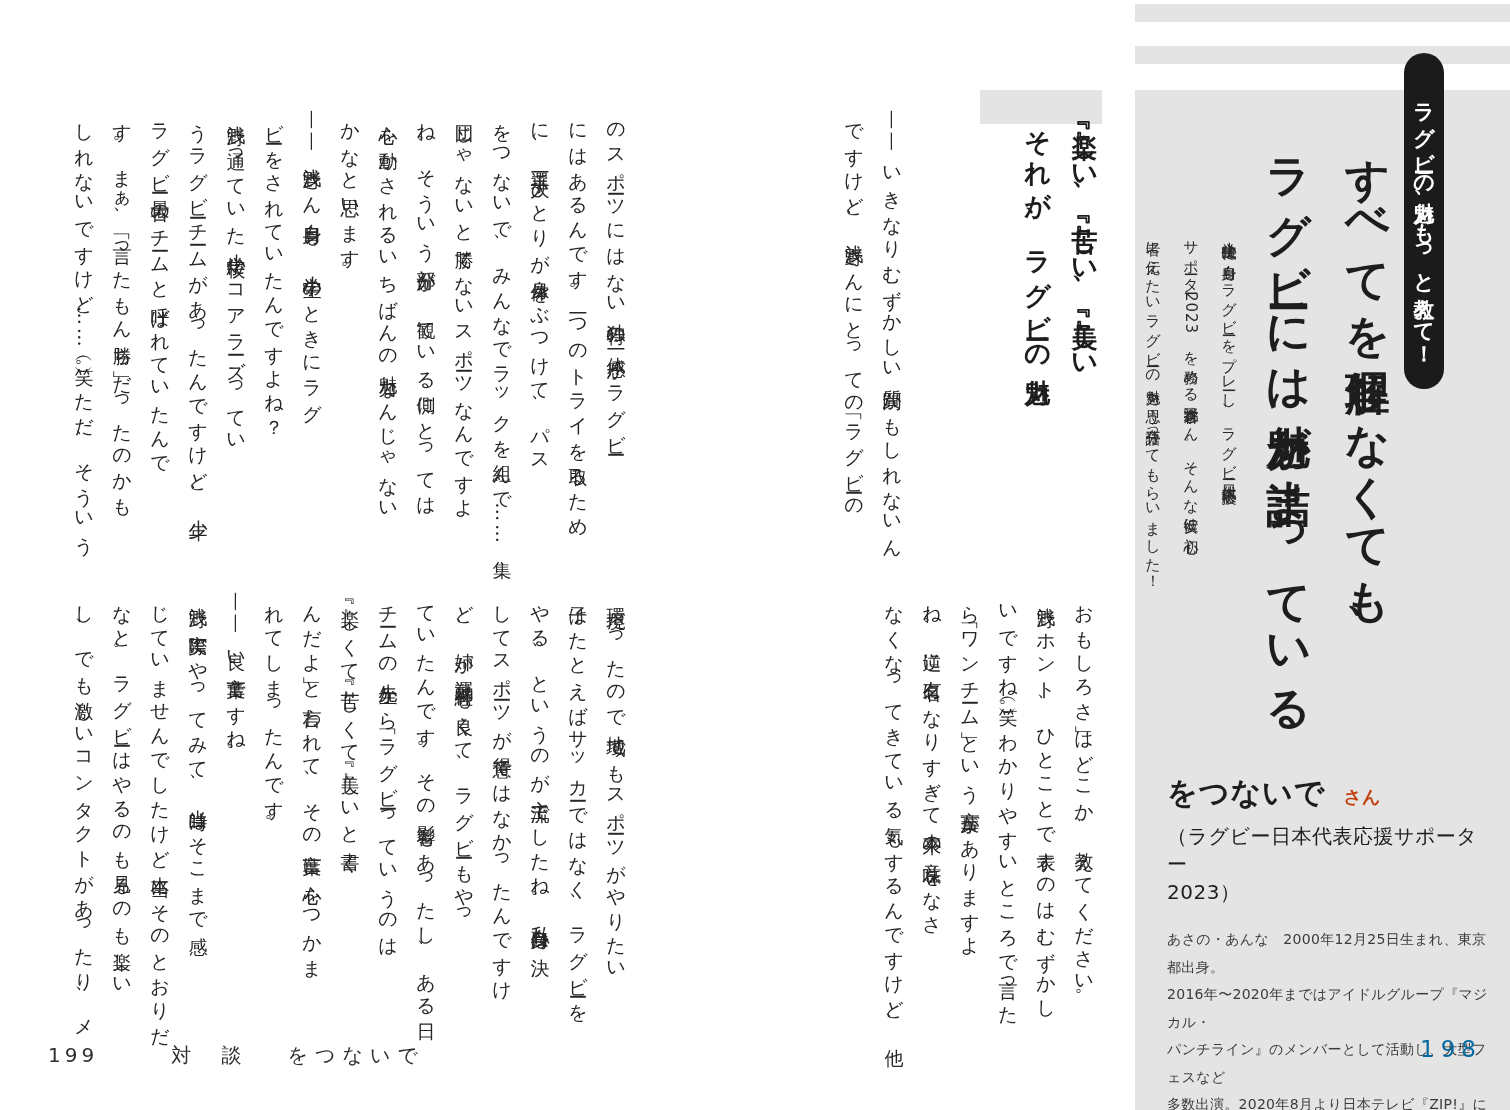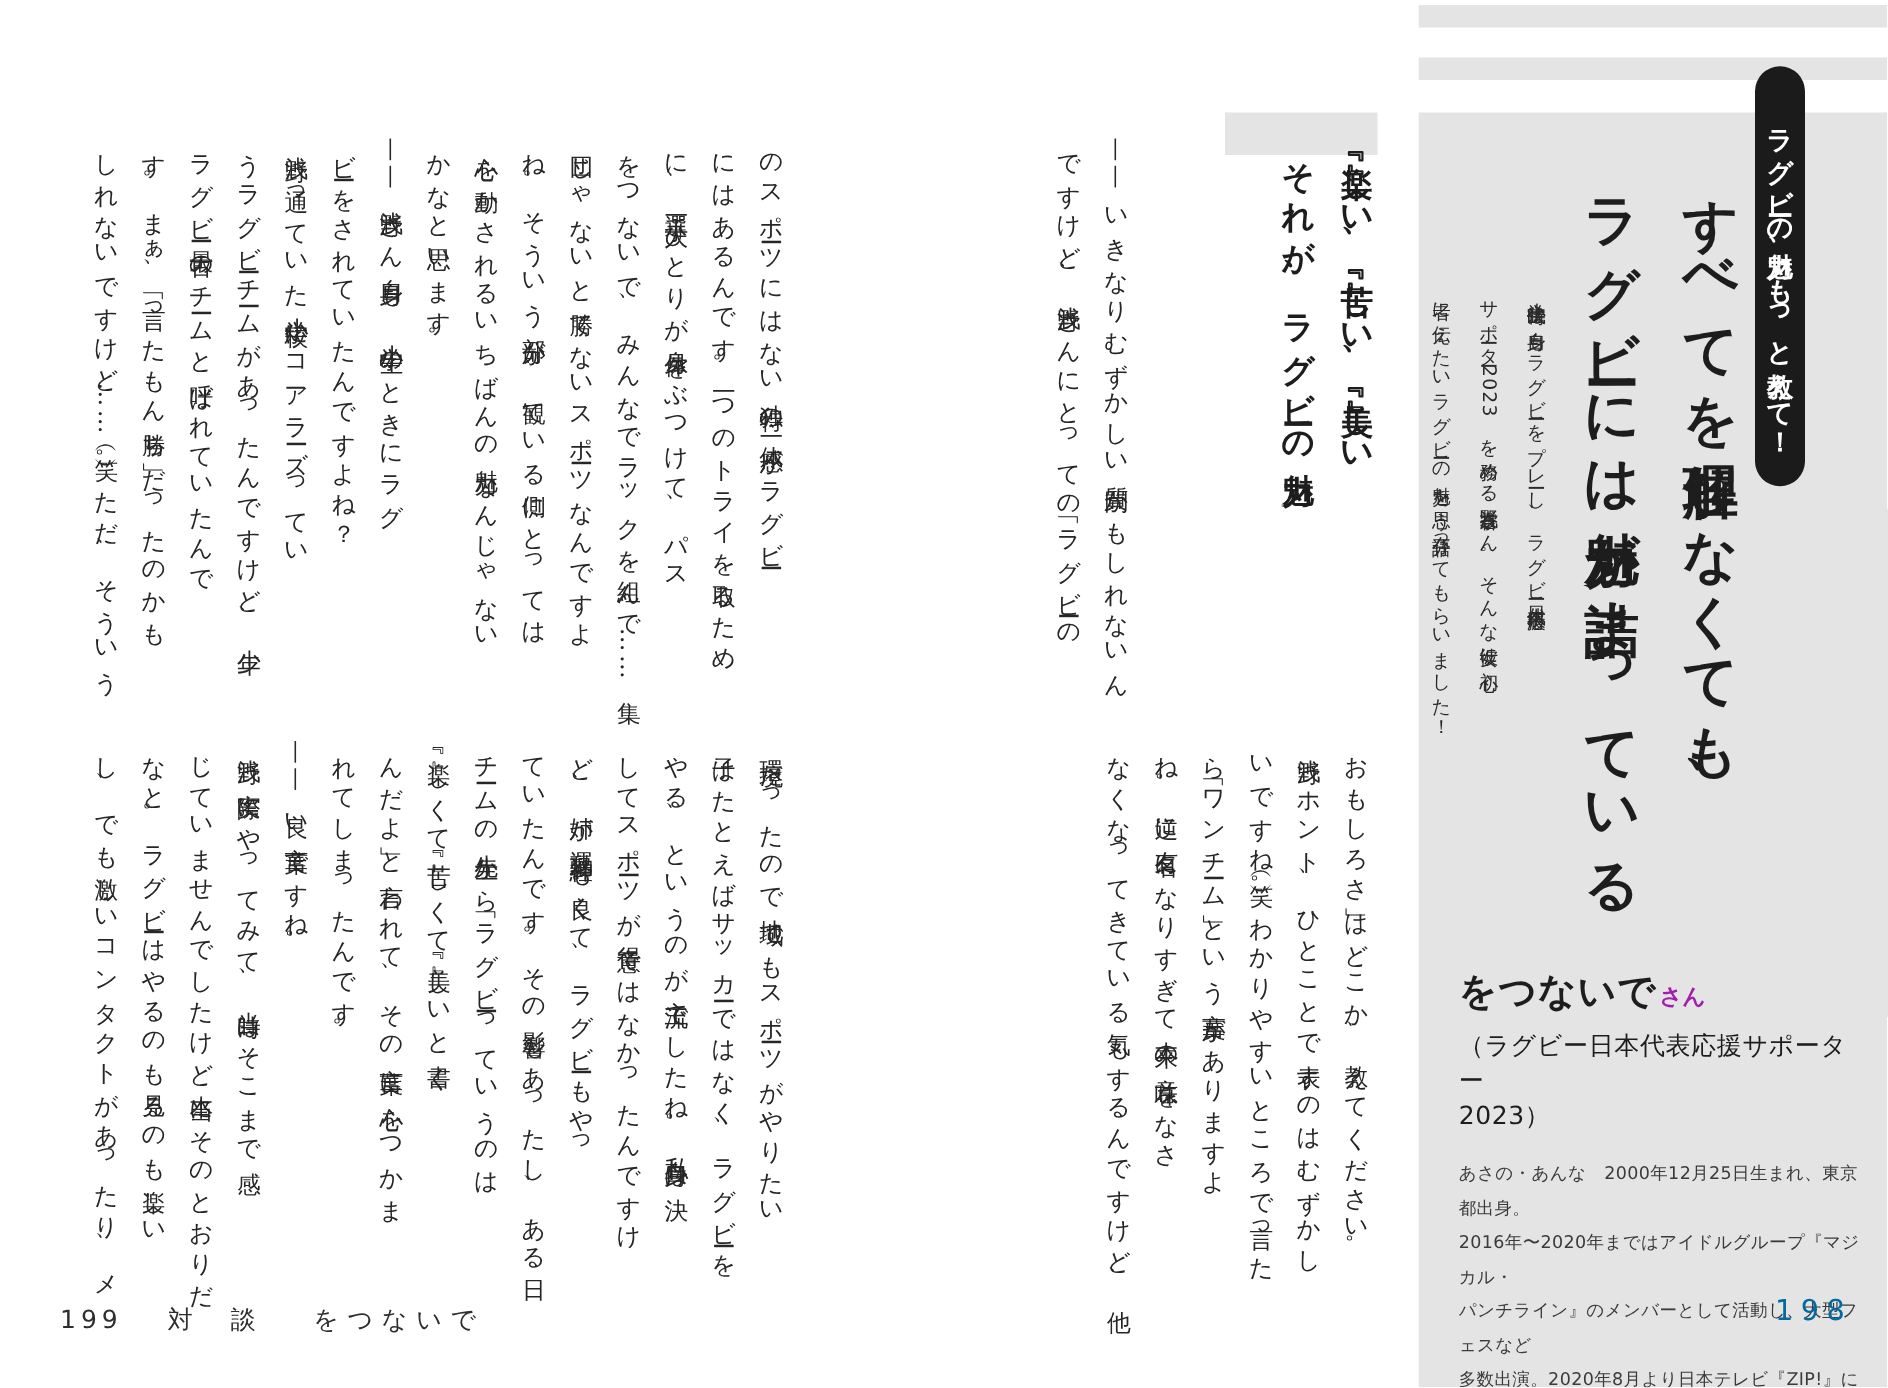--- a/index.html
+++ b/index.html
@@ -42,21 +42,21 @@
     letter-spacing:2px; color:#1d1d1d;
   }
   .lead {
     left:1136px; top:230px; width:112px; height:492px;
     font-size:15px; line-height:38px; letter-spacing:1px; color:#2a2a2a;
   }
 
   .profile { left:1167px; top:773px; width:330px; }
   .profile-name-line { display:flex; align-items:baseline; }
   .profile-name { font-size:30px; font-weight:800; color:#1d1d1d; letter-spacing:1px; }
-  .profile-name-suffix { font-size:18px; font-weight:600; color:#a21caf; margin-left:2px; }
+  .profile-name-suffix { font-size:18px; font-weight:600; color:#c2410c; margin-left:18px; }
   .profile-role {
     margin-top:8px; font-size:20px; font-weight:400;
     line-height:28px; color:#1d1d1d; white-space:pre-line; letter-spacing:0.5px;
   }
   .profile-bio {
     margin-top:20px; font-size:14px; line-height:27.5px;
     color:#3b3b3b; white-space:pre-line; letter-spacing:0.3px;
   }
   .pagenum-right {
     left:1420px; top:1036px; font-size:23px; letter-spacing:6px; color:#0369a1;
@@ -77,21 +77,21 @@
   .block-tr { left:832px; top:110px;  width:80px;  height:475px; }
   .block-tl { left:62px;  top:110px;  width:574px; height:475px; }
   .block-br { left:876px; top:592px;  width:228px; height:475px; }
   .block-bl { left:62px;  top:592px;  width:574px; height:475px; }
 
   .footer-left {
     left:48px; top:1042px; display:flex; align-items:baseline;
     font-size:20px; color:#2e2e2e;
   }
   .footer-pagenum { letter-spacing:4px; }
-  .footer-section { margin-left:36px; letter-spacing:12px; font-weight:500; }
+  .footer-section { margin-left:73px; letter-spacing:12px; font-weight:500; }
   .footer-title   { margin-left:34px; letter-spacing:7px; font-weight:500; }
 </style>
 </head>
 <body>
 
 <div id="canvas">
 
   <div class="abs gray stripe-a"></div>
   <div class="abs gray stripe-b"></div>
   <div class="abs gray right-page"></div>

